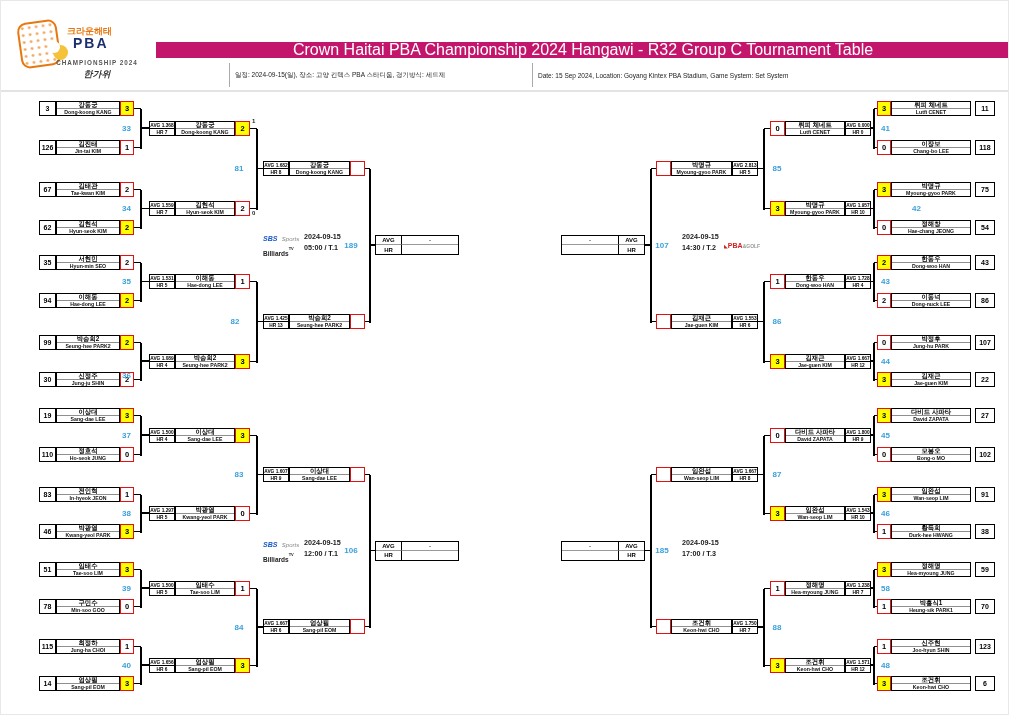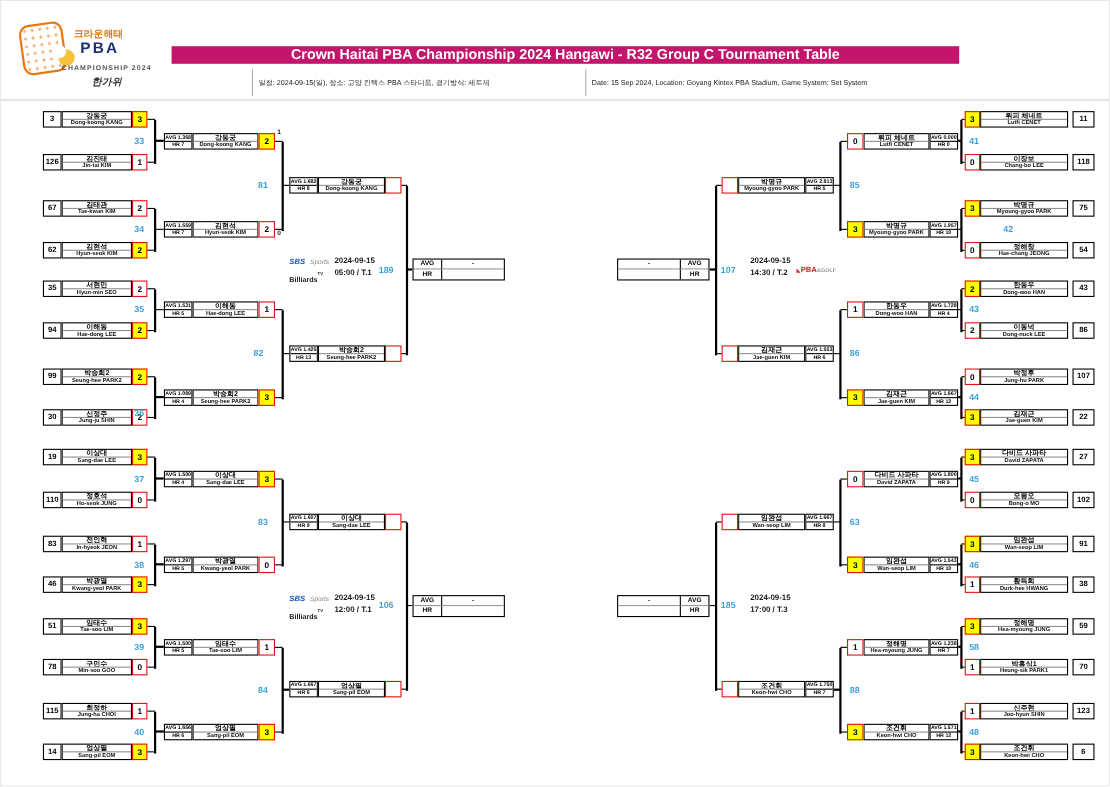--- a/index.html
+++ b/index.html
@@ -1,21 +1,21 @@
 <!DOCTYPE html>
 <html><head>
 <meta charset="utf-8">
 <style>
   *{box-sizing:border-box;margin:0;padding:0}
   html,body{background:#fff}
   body{font-family:"Liberation Sans","DejaVu Sans",sans-serif}
   #page{position:relative;width:1009px;height:715px;background:#fff;overflow:hidden;border:1px solid #e8e8e8}
   
   .title{position:absolute;left:155px;top:16px;width:854px;height:22px;text-align:center;font-size:15px;font-weight:bold;color:#111;line-height:22px}
-  .bar{position:absolute;left:155px;top:41px;width:716px;height:16px;background:#c2156b;color:#fff;font-size:13px;font-weight:bold;text-align:center;line-height:16px}
+  .bar{position:absolute;left:155px;top:41px;width:854px;height:16px;background:#c2156b;color:#fff;font-size:16px;font-weight:normal;text-align:center;line-height:16px}
   .infocell{position:absolute;top:62px;height:24px;border-left:1px solid #aaa;padding-left:5px;font-size:6.5px;color:#222;display:flex;align-items:center;white-space:nowrap}
   .hdrline{position:absolute;left:0;top:89px;width:1009px;height:2px;background:#e3e3e3}
   .logo-icon{position:absolute;left:18px;top:20px;width:40px;height:46px;border:2px solid #e8770f;border-radius:9px;transform:rotate(-8deg);background-color:#fff;background-image:radial-gradient(#f2a963 1px,transparent 1.6px);background-size:7px 7px}
   .logo-moon{position:absolute;left:52px;top:44px;width:15px;height:15px;background:#f5c33a;border-radius:50%}
   .logo-moon::after{content:"";position:absolute;left:-5px;top:-4px;width:12px;height:12px;background:#fff;border-radius:50%}
   .lg-brand{position:absolute;left:66px;top:24px;font-size:9px;font-weight:bold;color:#e8770f;white-space:nowrap}
   .lg-pba{position:absolute;left:72px;top:34px;font-size:14px;font-weight:bold;color:#1c2f6e;letter-spacing:2px}
   .lg-champ{position:absolute;left:36px;top:58px;width:120px;text-align:center;font-size:6.3px;font-weight:bold;color:#555;letter-spacing:1px}
   .lg-han{position:absolute;left:36px;top:67px;width:120px;text-align:center;font-size:9px;font-weight:bold;color:#333;font-family:"Liberation Serif","DejaVu Serif",serif;font-style:italic}
   
@@ -564,21 +564,21 @@
       </div>
       <div class="pname" style="left: 784px; top: 505px; width: 60px; height: 15px;">
         <div class="kor">임완섭</div>
         <div class="eng">Wan-seop LIM</div>
       </div>
       <div class="score win" style="left: 769px; top: 505px; width: 15px; height: 15px;">3</div>
       <div class="hline" style="left: 763px; top: 433.75px; width: 6px;"></div>
       <div class="hline" style="left: 763px; top: 511.75px; width: 6px;"></div>
       <div class="vline" style="left: 762.25px; top: 434.5px; height: 79.5px;"></div>
       <div class="hline" style="left: 757px; top: 472.75px; width: 6px;"></div>
-      <div class="mno" style="left: 766px; top: 468.5px; width: 20px; height: 10px;">63</div>
+      <div class="mno" style="left: 766px; top: 468.5px; width: 20px; height: 10px;">87</div>
       <div class="stat" style="left: 844px; top: 580px; width: 26px; height: 15px;">
         <div>AVG 1.238</div>
         <div>HR 7</div>
       </div>
       <div class="pname" style="left: 784px; top: 580px; width: 60px; height: 15px;">
         <div class="kor">정해명</div>
         <div class="eng">Hea-myoung JUNG</div>
       </div>
       <div class="score" style="left: 769px; top: 580px; width: 15px; height: 15px;">1</div>
       <div class="stat" style="left: 844px; top: 657px; width: 26px; height: 15px;">

